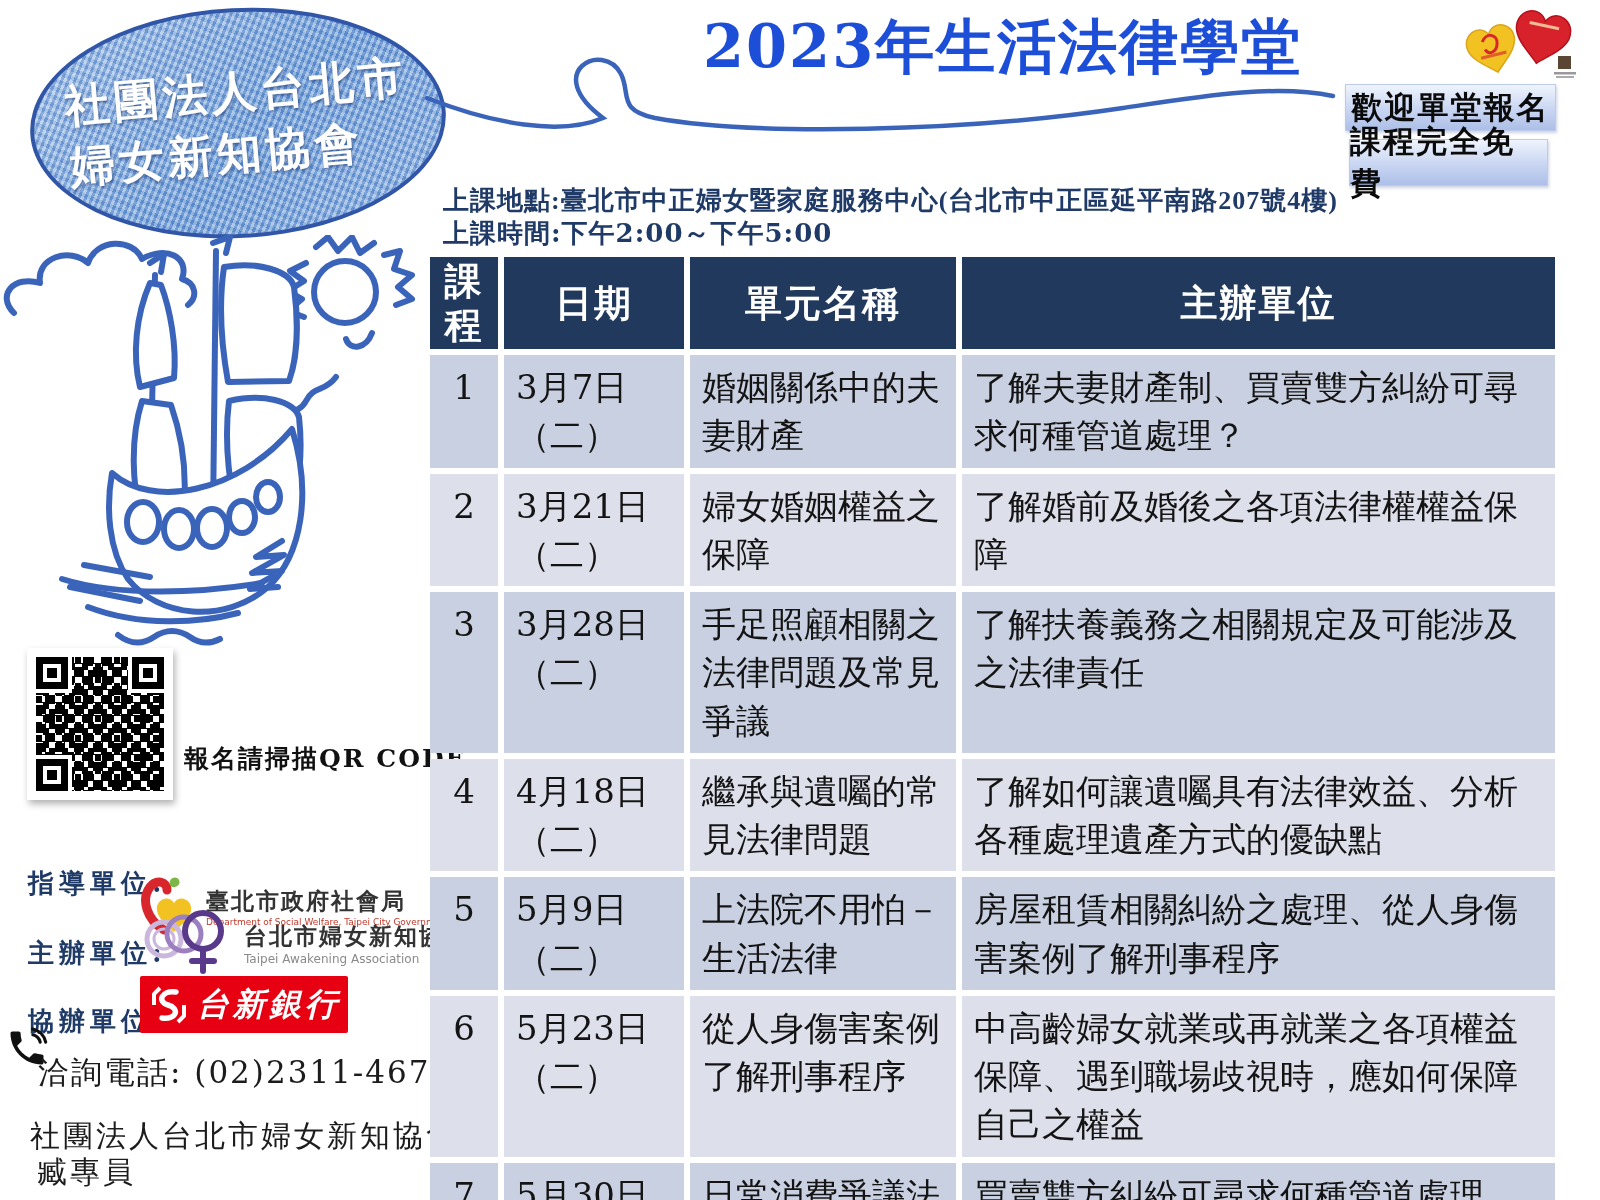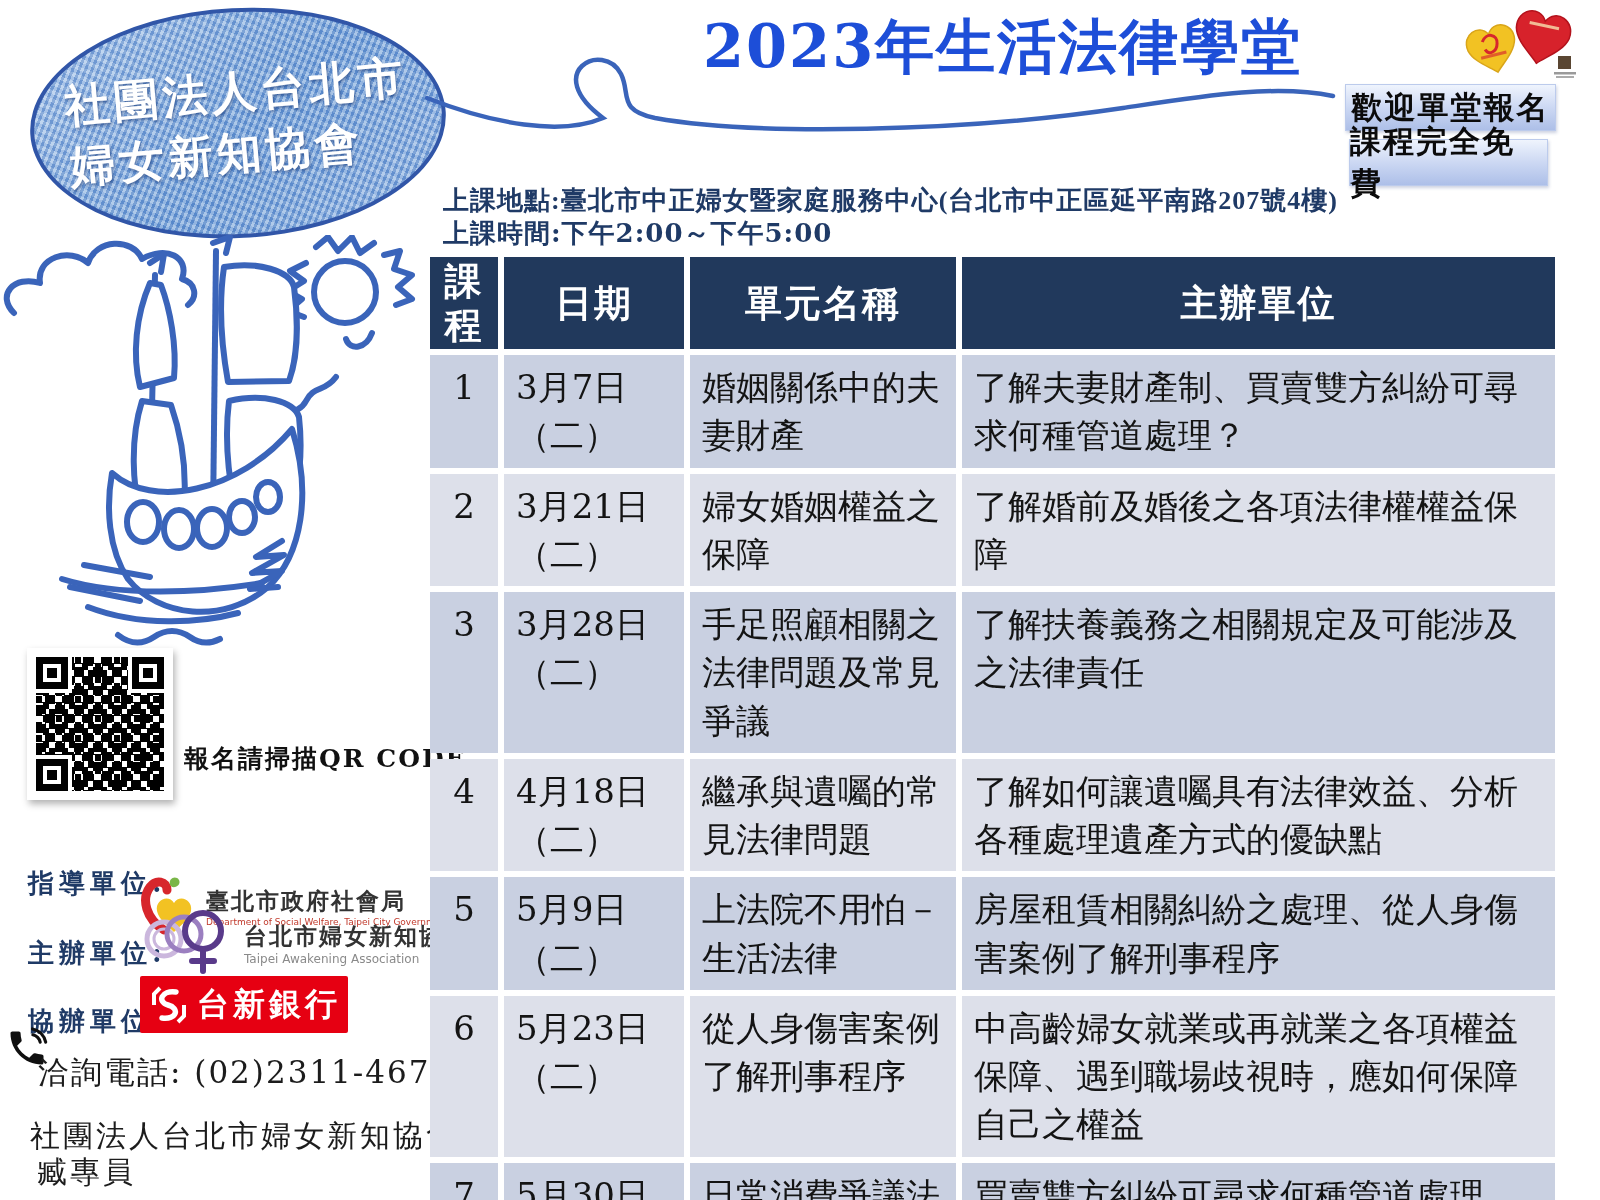--- a/index.html
+++ b/index.html
@@ -63,21 +63,21 @@
   
   .s-label{position:absolute;left:28px;color:#1f3a66;font-size:26px;font-weight:bold;
            letter-spacing:5px;white-space:nowrap;}
   .s-logo{position:absolute;display:flex;align-items:center;gap:8px;}
   .s-name{font-size:23px;font-weight:bold;color:#333;letter-spacing:2px;white-space:nowrap;
           font-family:"DejaVu Sans","Liberation Sans",sans-serif;}
   .s-sub{font-size:9px;color:#c0392b;white-space:nowrap;
          font-family:"DejaVu Sans","Liberation Sans",sans-serif;}
   .s-sub.gray{color:#8a8a8a;font-size:12px;}
   .taishin{width:208px;height:57px;background:#e60012;display:flex;align-items:center;
-           justify-content:center;gap:6px;border-radius:2px;}
+           justify-content:center;gap:6px;border-radius:2px;font-style:italic;}
   .taishin .s-name{color:#fff;font-size:32px;letter-spacing:4px;}
 
   
   .phone-ic{position:absolute;left:4px;top:1026px;}
   .phone-line{position:absolute;left:38px;top:1052px;font-size:31px;color:#1c1c1c;letter-spacing:2px;}
   .org-line{position:absolute;left:30px;top:1116px;font-size:30px;color:#1c1c1c;letter-spacing:3px;}
   .person-line{position:absolute;left:37px;top:1152px;font-size:30px;color:#1c1c1c;letter-spacing:3px;}
 
   
   .ctable{position:absolute;left:430px;top:257px;width:1125px;display:flex;

